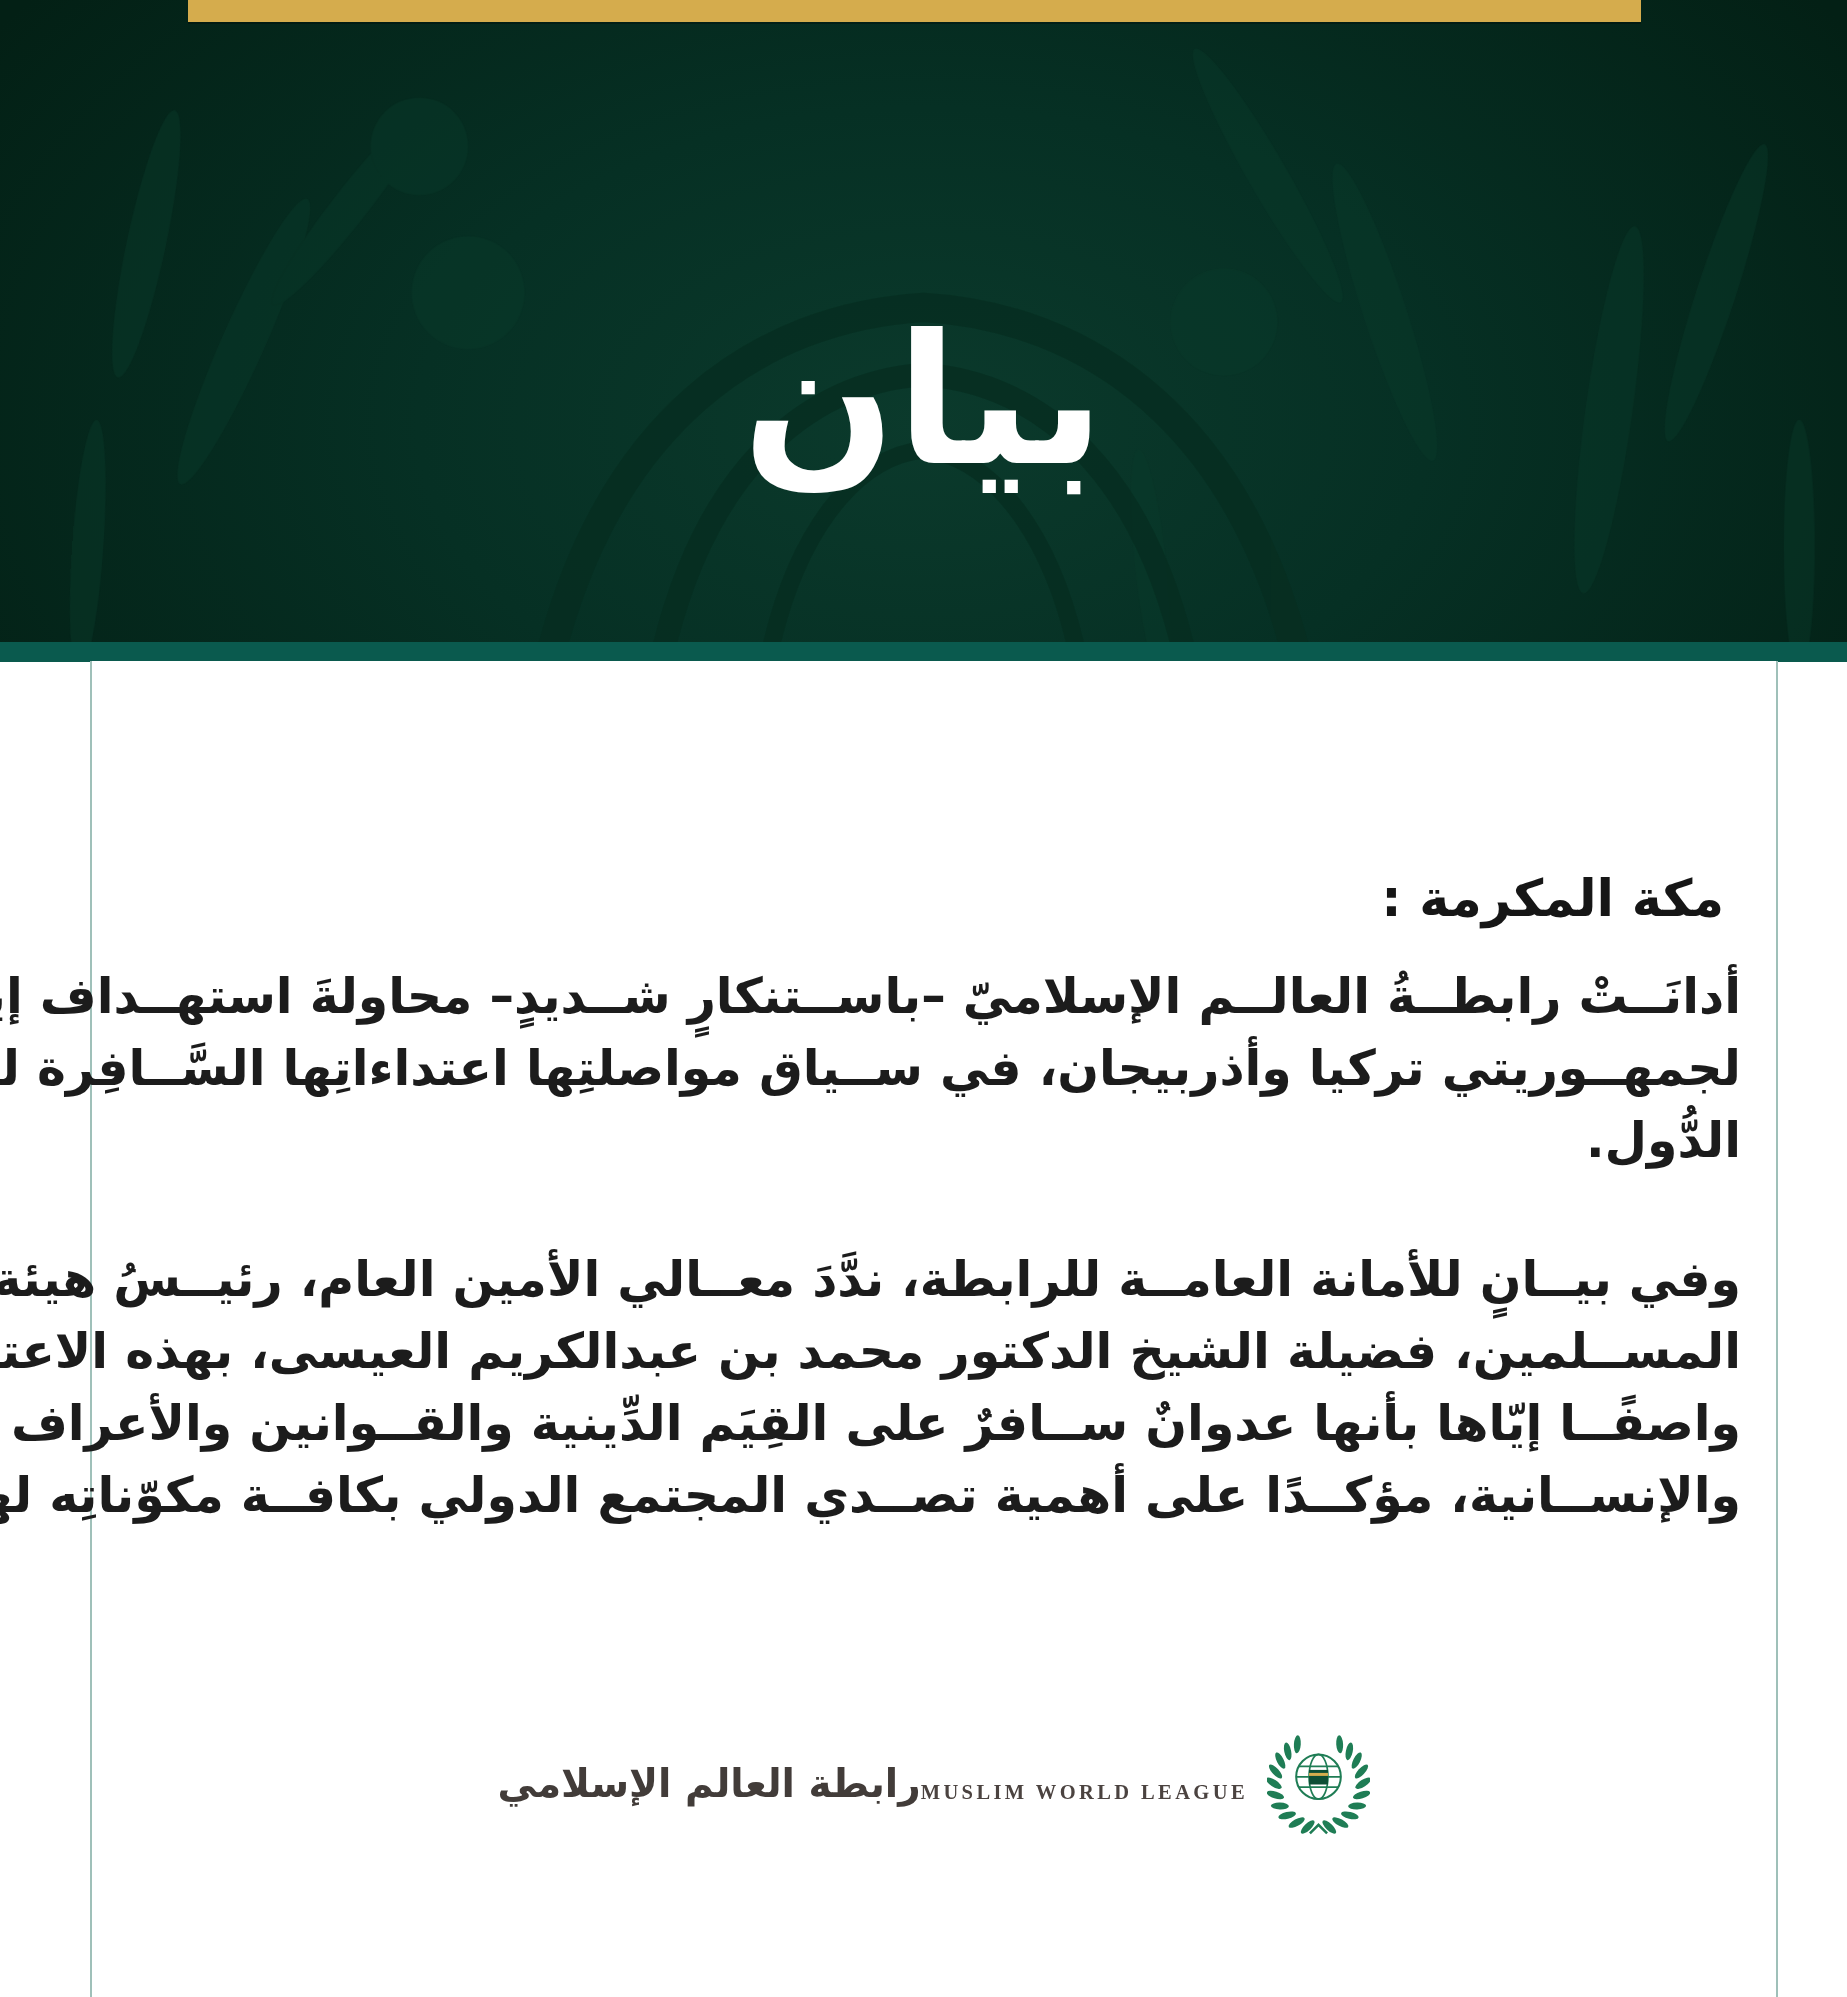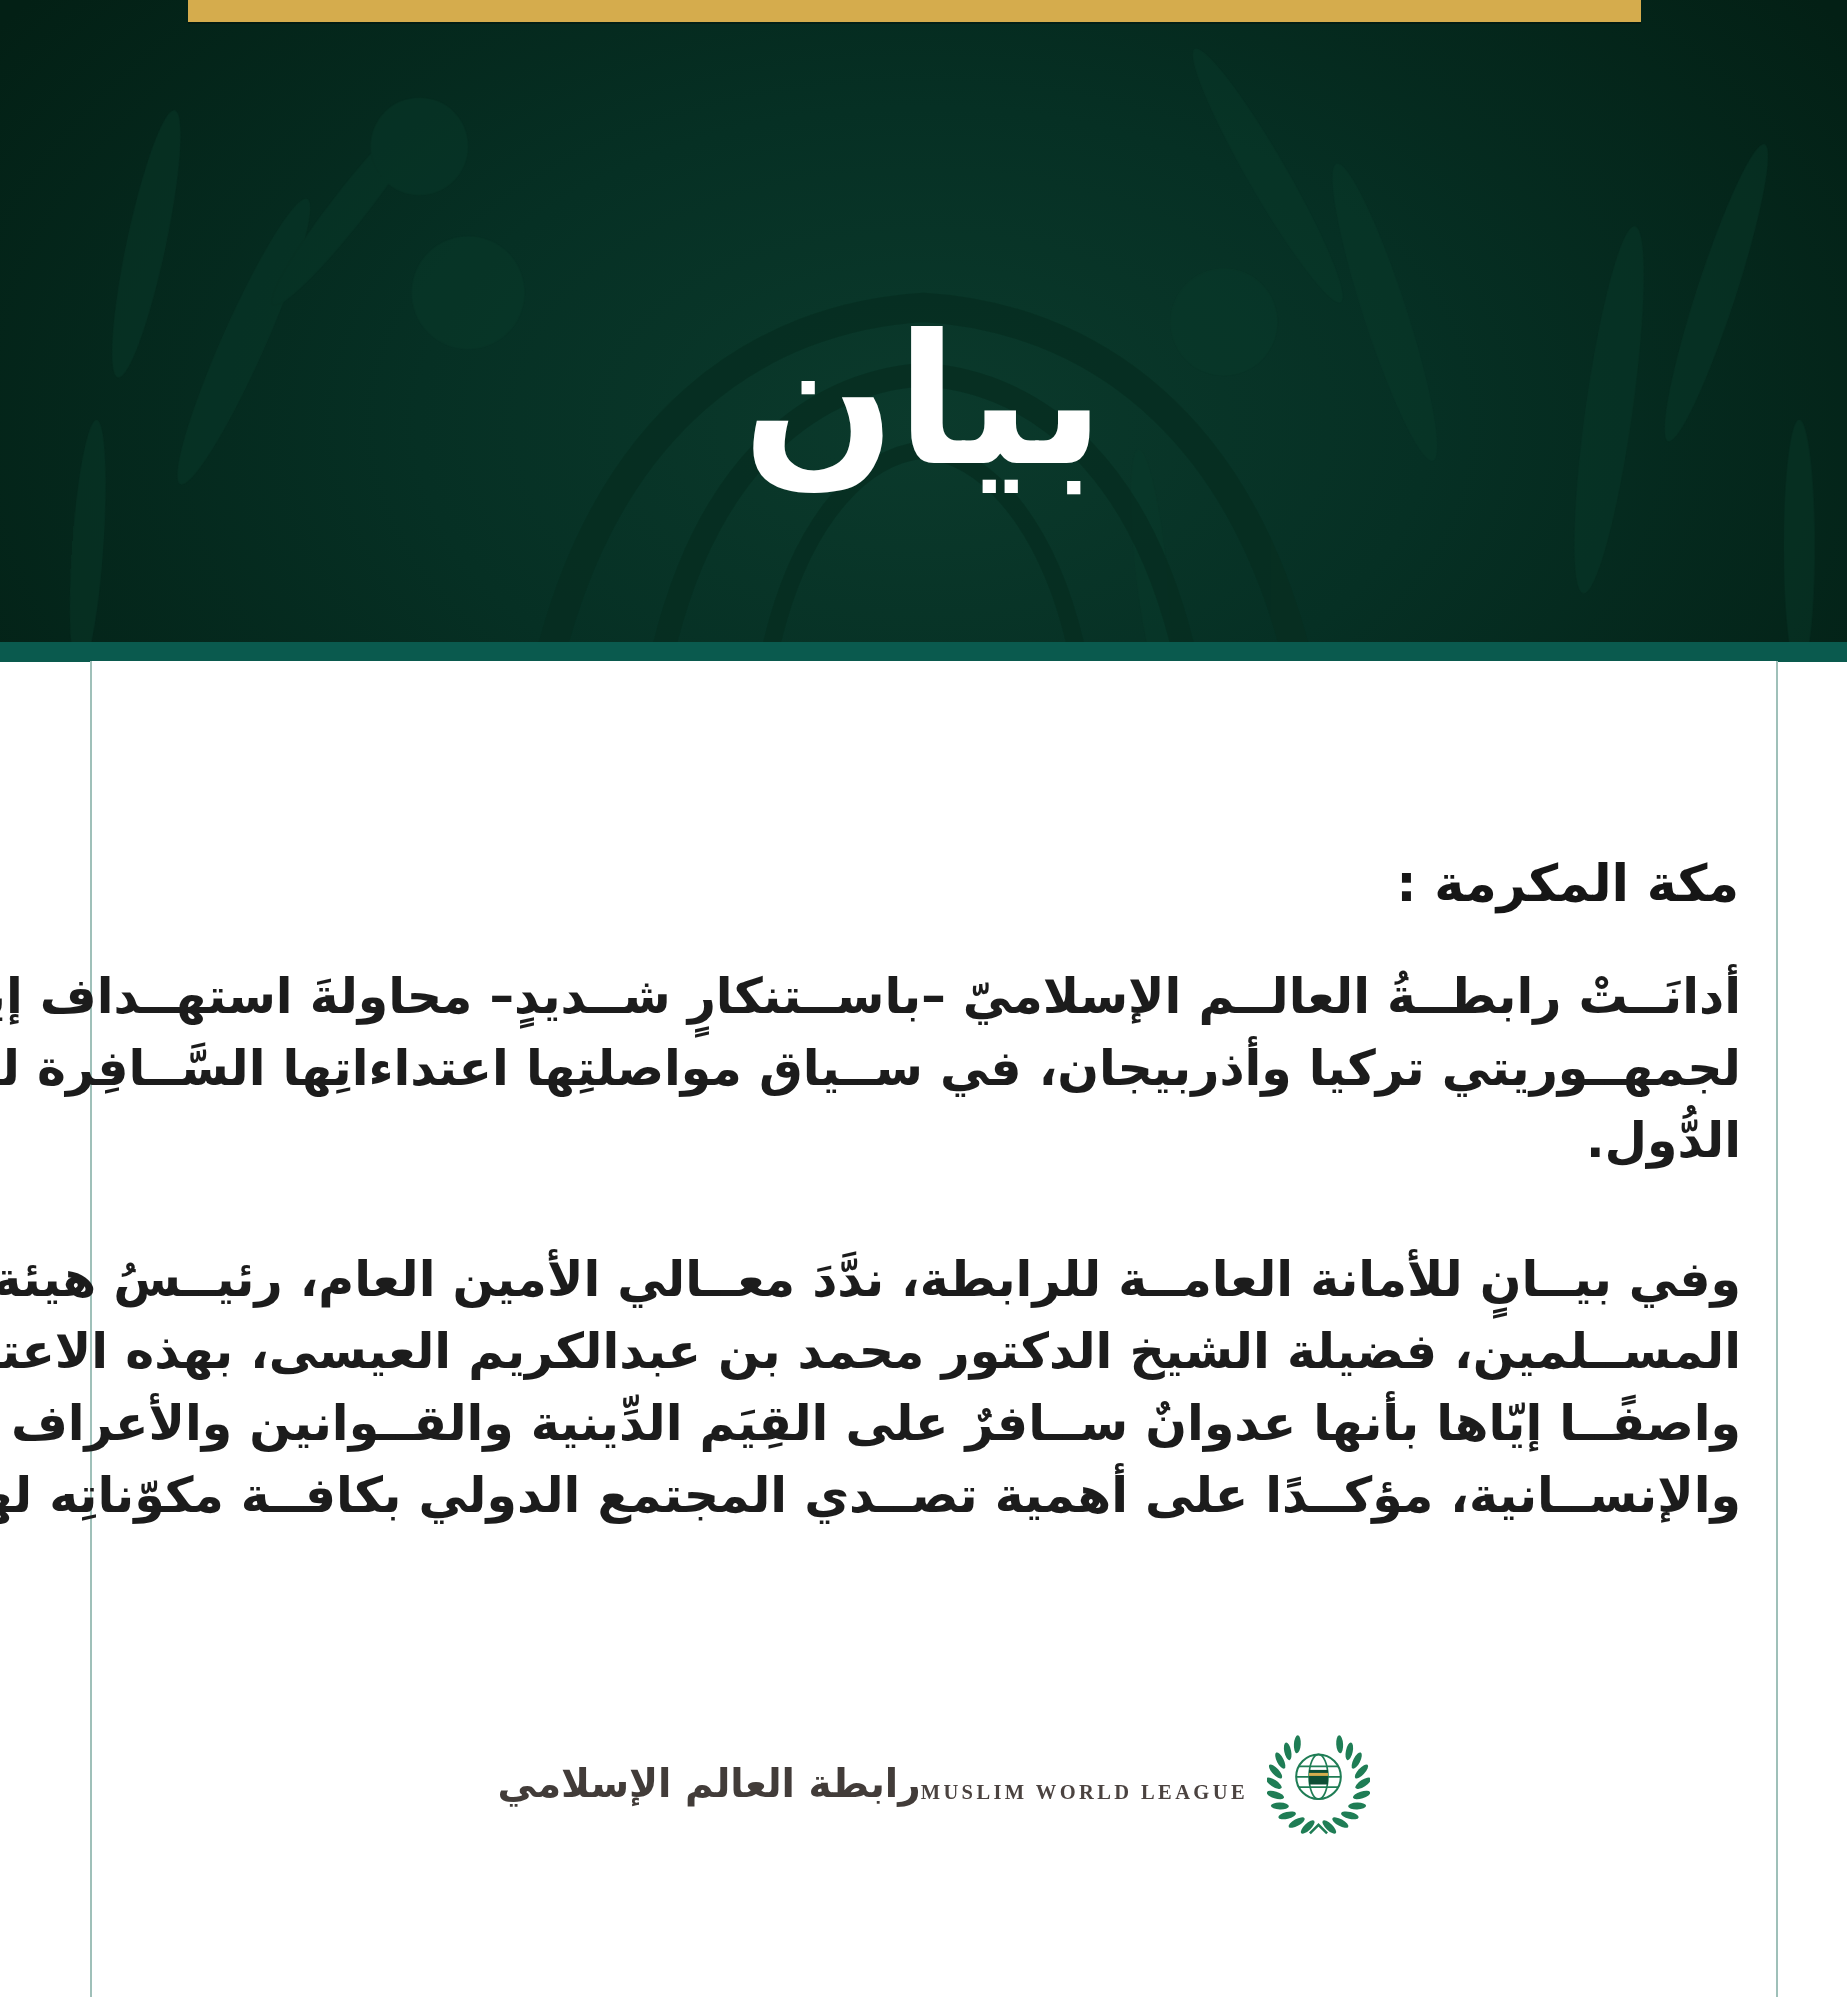--- a/index.html
+++ b/index.html
@@ -14,21 +14,21 @@
             box-shadow:0 2px 0 rgba(0,0,0,.28);}
   .hero-title{position:absolute;top:297px;left:0;right:0;text-align:center;direction:rtl;
               color:#ffffff;font-size:180px;line-height:1.15;font-weight:bold;
               font-family:"DejaVu Sans",sans-serif;}
   .teal-band{position:absolute;top:642px;left:0;width:1847px;height:19.5px;background:#0a5a4e;}
 
   
   .card{position:absolute;top:661px;left:90px;width:1684px;height:1336px;background:#ffffff;
         border-left:2px solid #9fc0b9;border-right:2px solid #9fc0b9;}
   .text-col{position:absolute;top:0;left:99px;right:35px;direction:rtl;}
-  .location{position:absolute;top:191px;left:0;right:0;margin:2px;text-align:right;
+  .location{position:absolute;top:191px;left:0;right:0;margin:17px;text-align:right;
             font-size:51px;line-height:59px;font-weight:bold;color:#161616;}
   .para{position:absolute;left:0;right:0;}
   .p1{top:300px;}
   .p2{top:583px;}
   .line{font-size:49px;line-height:72px;font-weight:bold;color:#1c1c1c;
         text-align:justify;text-align-last:justify;white-space:nowrap;}
   .line-last{text-align:left;text-align-last:right;}
 
   
   .logo-row{position:absolute;top:1069px;left:0;right:0;display:flex;direction:ltr;

